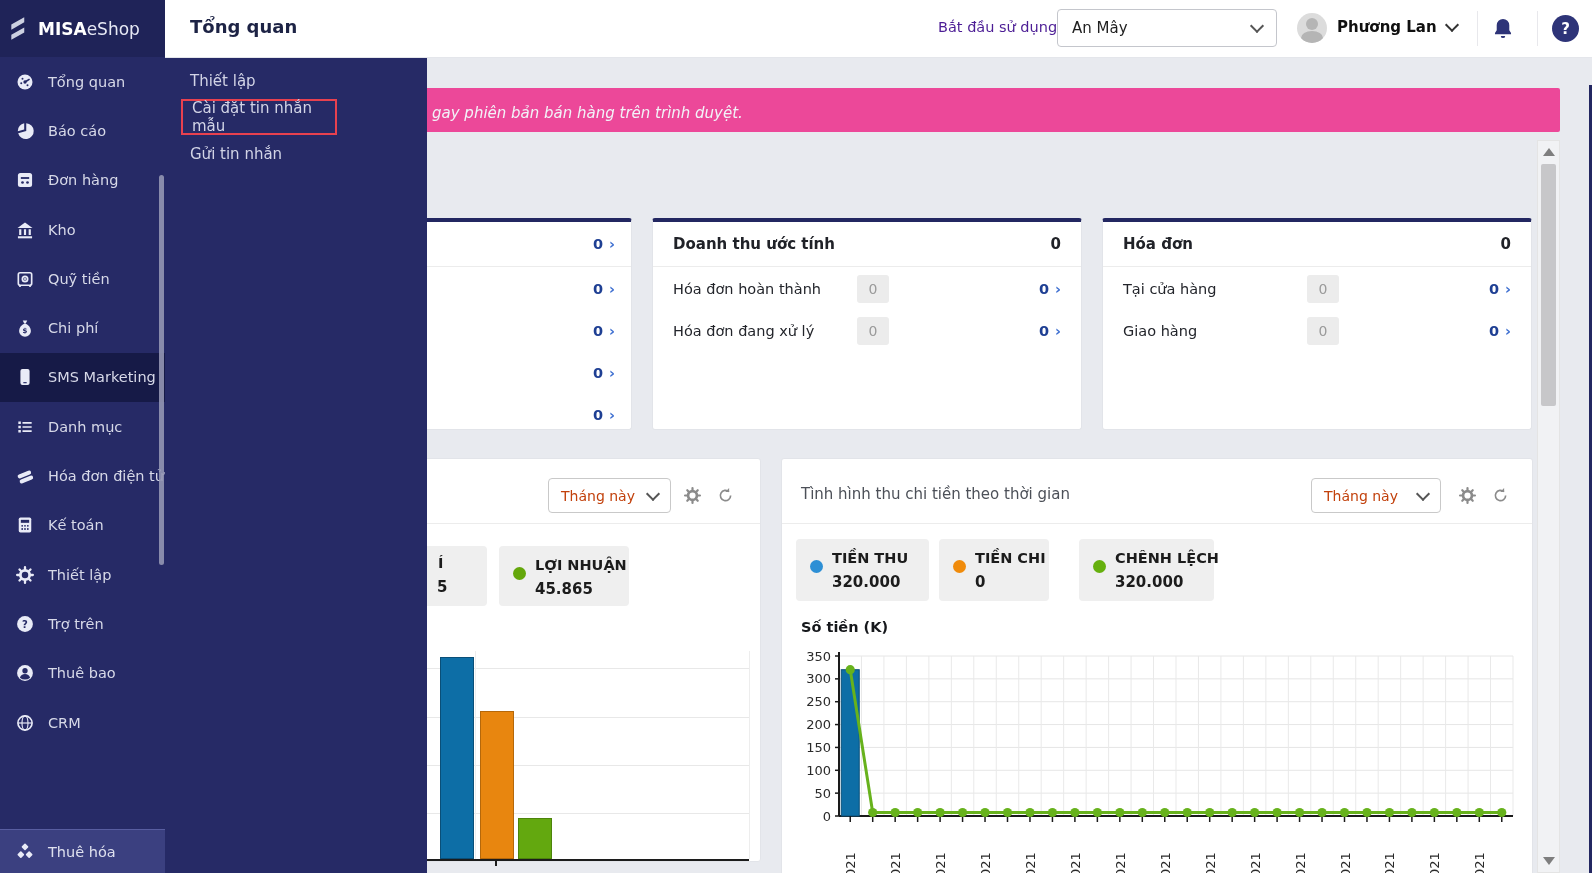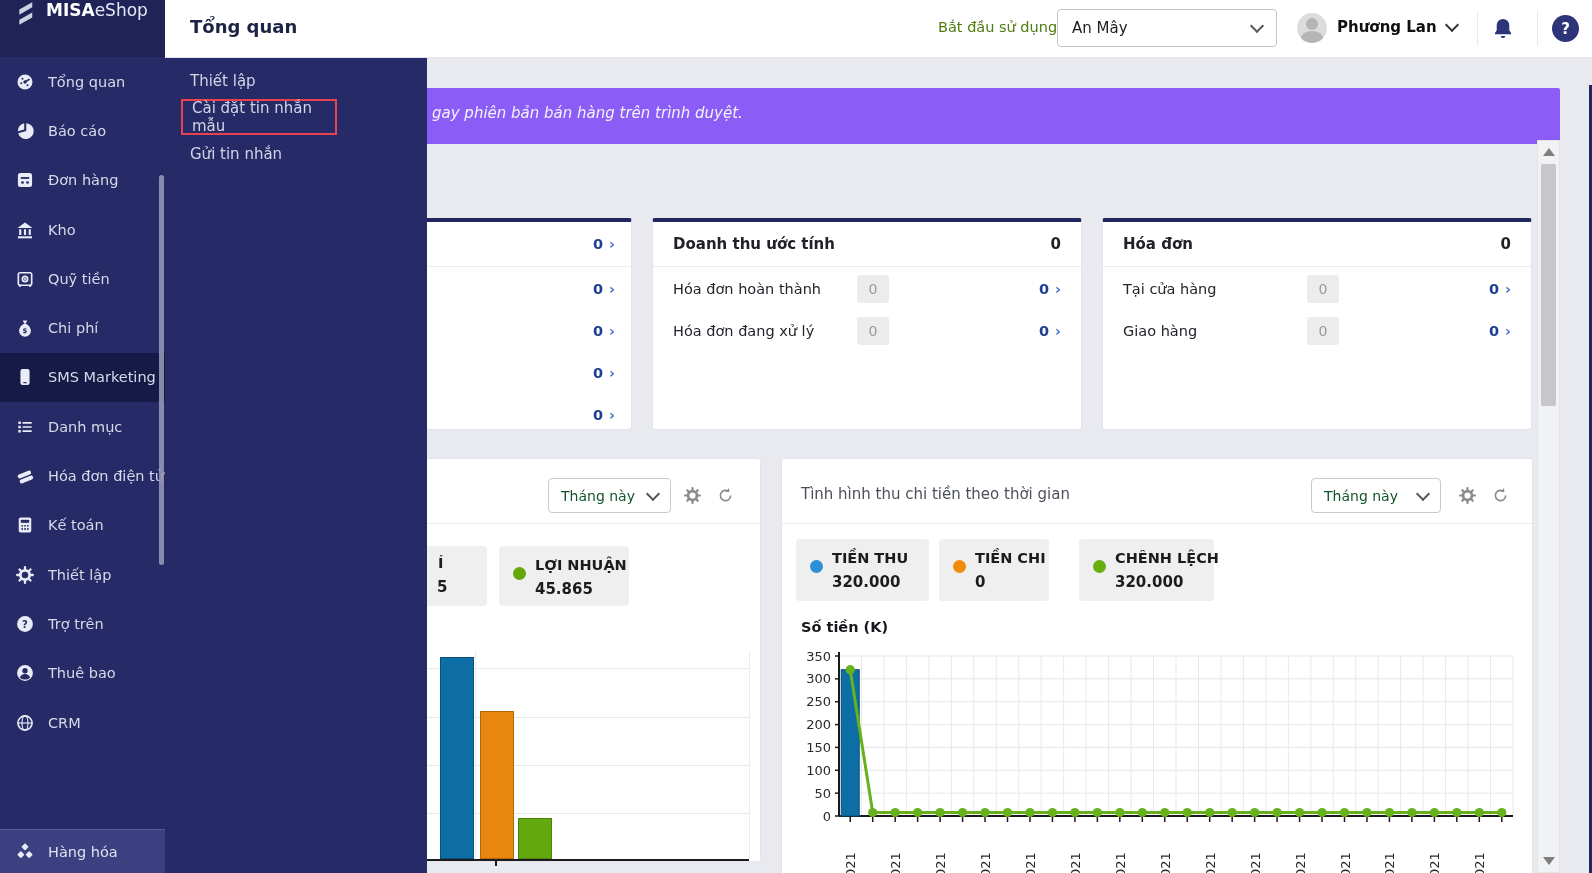--- a/index.html
+++ b/index.html
@@ -2,54 +2,54 @@
 <html><head>
 <meta charset="utf-8">
 <style>
   html,body{margin:0;padding:0}
   body{width:1592px;height:873px;overflow:hidden;background:#e8eaef;
        font-family:"DejaVu Sans","Liberation Sans",sans-serif;font-size:14px;color:#222}
   .screen{position:relative;width:1592px;height:873px;overflow:hidden}
   
   .topbar{position:absolute;left:165px;top:0;width:1427px;height:57px;background:#fff;border-bottom:1px solid #e4e6eb;z-index:50}
   .page-title{position:absolute;left:25px;top:16px;font-size:18px;font-weight:bold;color:#1d2345}
-  .start-link{position:absolute;left:773px;top:19px;font-size:14.5px;color:#4d7c0f;cursor:pointer;text-decoration:none}
+  .start-link{position:absolute;left:773px;top:19px;font-size:14.5px;color:#4c1d95;cursor:pointer;text-decoration:none}
   .branch-select{position:absolute;left:892px;top:9px;width:220px;height:38px;border:1px solid #c4c6cc;border-radius:4px;background:#fff;display:flex;align-items:center;padding:0 14px;box-sizing:border-box;font-size:15px;color:#1f1f1f;cursor:pointer}
   .chev{width:8px;height:8px;border-right:2px solid #555;border-bottom:2px solid #555;transform:rotate(45deg);display:inline-block;margin-left:auto;margin-top:-4px}
   .chev.dark{border-color:#333;margin-left:10px}
   .avatar{position:absolute;left:1132px;top:13px;width:30px;height:30px;border-radius:50%;background:#dcdcdc;overflow:hidden;cursor:pointer}
   .av-head{position:absolute;left:9px;top:5px;width:12px;height:12px;border-radius:50%;background:#b5b5b5}
   .av-body{position:absolute;left:4px;top:18px;width:22px;height:14px;border-radius:50%;background:#b5b5b5}
   .user-name{position:absolute;left:1172px;top:18px;display:flex;align-items:center;font-size:15px;font-weight:bold;color:#101010;cursor:pointer}
   .vdiv{position:absolute;top:11px;width:1px;height:35px;background:#e8e8ec}
   .d1{left:1312px}.d2{left:1372px}
   .icbtn{position:absolute;cursor:pointer}
   .bell{left:1325px;top:16px;width:26px;height:26px;color:#2e3478}
   .help{position:absolute;left:1387px;top:15px;width:27px;height:27px;border-radius:50%;background:#2e3478;color:#fff;display:flex;align-items:center;justify-content:center;font-weight:bold;font-size:15px;cursor:pointer}
   
   .sidebar{position:absolute;left:0;top:0;width:165px;height:873px;background:#262a66;z-index:45}
-  .logo{height:57px;background:#1f2358;display:flex;align-items:flex-start;padding-left:12px;cursor:pointer}
+  .logo{height:57px;background:#1f2358;display:flex;align-items:center;padding-left:4px;cursor:pointer}
   .logo-mark{width:27px;height:27px;margin-right:7px}
   .lb{font-size:17px;font-weight:bold;color:#fff}
   .ll{font-size:17px;color:#e6e8f4}
   .nav{list-style:none;margin:0;padding:0}
   .sb-item{height:49.3px;display:flex;align-items:center;gap:13px;padding-left:15px;font-size:14.5px;color:#d7d9e8;cursor:pointer;box-sizing:border-box}
   .sb-item.active{background:#161a47}
   .ic{width:20px;height:20px;flex:none;display:inline-block}
   .ic svg,.logo-mark svg,.icbtn svg{width:100%;height:100%;display:block}
   .sb-scroll{position:absolute;right:1px;top:175px;width:5px;height:390px;background:#9496b3;border-radius:3px;opacity:.9;cursor:pointer}
   .pinned{position:absolute;left:0;top:829px;width:165px;height:44px;background:#3b4080;border-top:1px solid #585da0;display:flex;align-items:center;gap:13px;padding-left:15px;font-size:14.5px;color:#dee0ee;cursor:pointer;box-sizing:border-box;z-index:5}
   
   .submenu{position:absolute;left:165px;top:57px;width:262px;height:816px;background:#262a66;z-index:40}
   .sm-item{position:absolute;font-size:15px;color:#d2d4e6;cursor:pointer}
   .sm1{left:25px;top:15px}
   .sm2{left:16px;top:42px;width:156px;height:36px;border:2px solid #e8414f;display:flex;align-items:center;padding-left:9px;box-sizing:border-box}
   .sm3{left:25px;top:88px}
   
-  .banner{position:absolute;left:300px;top:88px;width:1260px;height:56px;background:#8b5cf6;border-radius:2px;z-index:10}
+  .banner{position:absolute;left:300px;top:88px;width:1260px;height:44px;background:#ec4899;border-radius:2px;z-index:10}
   .banner span{position:absolute;left:132px;top:16px;font-style:italic;font-size:15px;color:#f2f3f8}
   
   .update-bar{position:absolute;left:360px;top:148px;width:1170px;height:52px;background:#fff;border:1px solid #e7e8ec;border-radius:3px;z-index:10;box-sizing:border-box}
   .ub-time{position:absolute;left:69px;top:16px;font-size:14.5px;color:#70747c}
   .ub-branch{font-weight:600;color:#23262c}
   .ub-refresh{position:absolute;right:38px;top:15px;width:19px;height:19px;color:#787878;cursor:pointer}
   
   .card{position:absolute;top:218px;height:212px;background:#fff;border:1px solid #e2e4e9;border-top:4px solid #232761;border-radius:3px;box-sizing:border-box;z-index:10}
   .c1{left:360px;width:272px}
   .c2{left:652px;width:430px}
@@ -59,21 +59,21 @@
   .badge{position:absolute;left:204px;top:6px;width:32px;height:28px;background:#ececec;border-radius:3px;display:flex;align-items:center;justify-content:center;color:#9a9a9a;font-size:14px}
   .cval{margin-left:auto;font-weight:bold;color:#1e3f93;font-size:14.5px;display:flex;align-items:center}
   .chev-r{color:#3e6fd1;margin-left:6px;font-weight:bold}
   .c1 .crow{justify-content:flex-end;padding-right:16px}
   .c1 .crow.first{height:44px;border-bottom:1px solid #ececec;margin-top:0}
   
   .chart-card{position:absolute;top:458px;background:#fff;border:1px solid #e2e4e9;border-radius:3px;box-sizing:border-box;z-index:10}
   .lc{left:360px;width:401px;height:404px}
   .rc{left:781px;width:752px;height:430px}
   .cc-divider{position:absolute;left:0;right:0;top:64px;border-top:1px solid #ececec}
-  .select{position:absolute;height:35px;border:1px solid #c9c9c9;border-radius:4px;background:#fff;display:flex;align-items:center;padding:0 12px;box-sizing:border-box;font-size:14px;color:#14532d;cursor:pointer}
+  .select{position:absolute;height:35px;border:1px solid #c9c9c9;border-radius:4px;background:#fff;display:flex;align-items:center;padding:0 12px;box-sizing:border-box;font-size:14px;color:#c2410c;cursor:pointer}
   .lc .select{left:187px;top:19px;width:123px}
   .rc .select{left:529px;top:19px;width:130px}
   .gear-btn,.refresh-btn{position:absolute;width:19px;height:19px;color:#8b8b8b;cursor:pointer;top:27px}
   .lc .gear-btn{left:322px}.lc .refresh-btn{left:355px}
   .rc .gear-btn{left:676px}.rc .refresh-btn{left:709px}
   .rc-title{position:absolute;left:19px;top:26px;font-size:15px;color:#4c5058}
   .tile{position:absolute;top:87px;height:60px;background:#efefef;border-radius:4px}
   .tile .dot{position:absolute;left:14px;top:21px;width:13px;height:13px;border-radius:50%}
   .tile .tl{position:absolute;left:36px;top:11px;font-size:14.5px;font-weight:bold;color:#1c1c1c;white-space:nowrap}
   .tile .tv{position:absolute;left:36px;top:34px;font-size:15px;font-weight:bold;color:#1c1c1c}
@@ -298,21 +298,21 @@
     <div class="pinned">
       <span class="ic" style="color: rgb(233, 235, 247);">
           <svg viewBox="0 0 24 24">
             <g fill="currentColor">
               <rect x="8.9" y="2.8" width="6.2" height="6.2" rx="1" transform="rotate(45 12 5.9)"></rect>
               <rect x="3.9" y="12" width="6.2" height="6.2" rx="1" transform="rotate(45 7 15.1)"></rect>
               <rect x="13.9" y="12" width="6.2" height="6.2" rx="1" transform="rotate(45 17 15.1)"></rect>
             </g>
           </svg>
         </span>
-      <span>Hàng hóa</span>
+      <span>Thuê hóa</span>
     </div>
   </div>
 
   <div class="banner">
     <span>gay phiên bản bán hàng trên trình duyệt.</span>
   </div>
 
 
   <div class="card c1">
     <div class="crow first">

